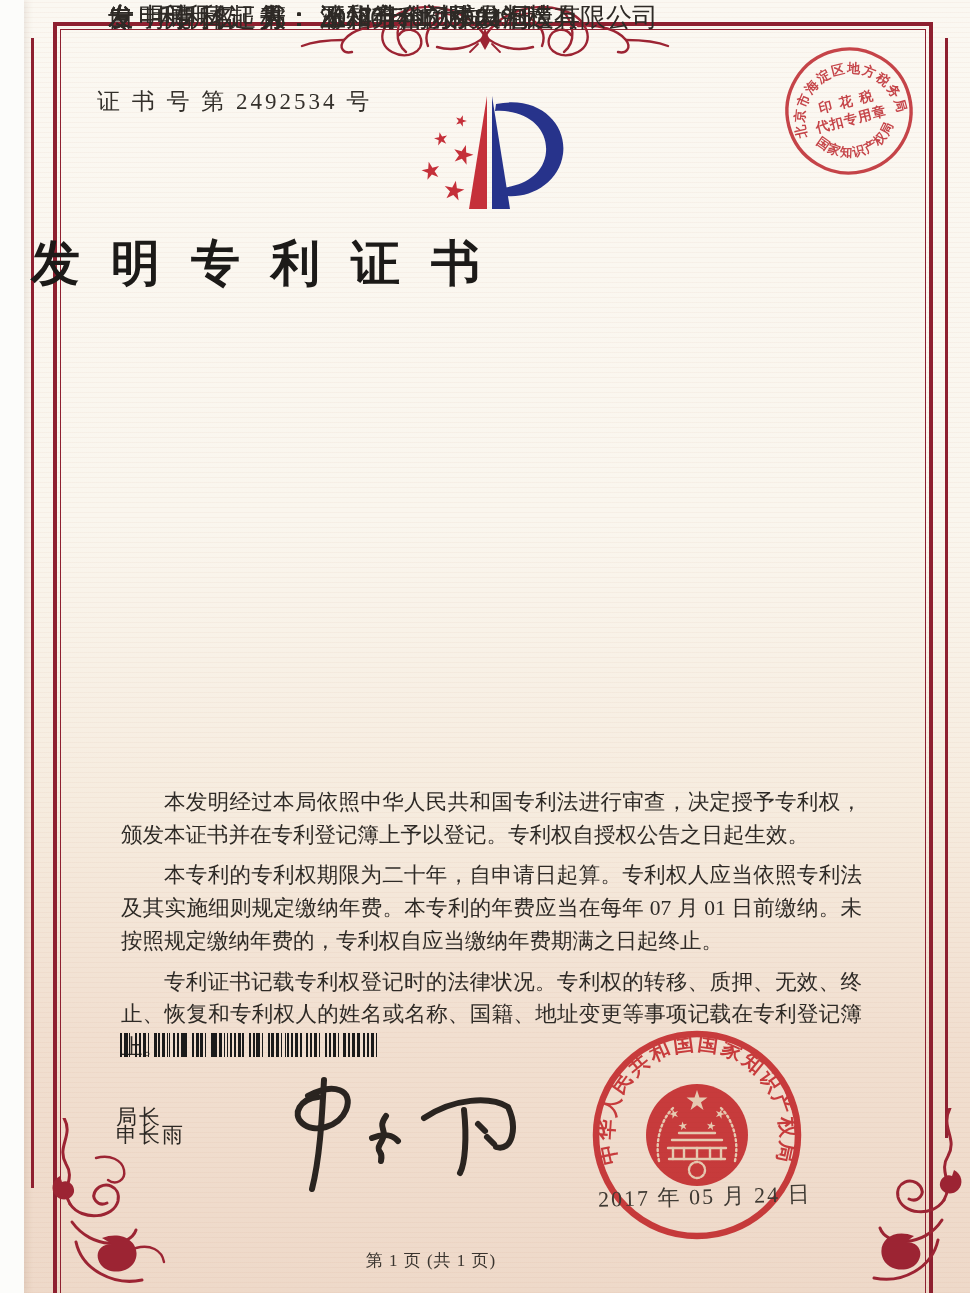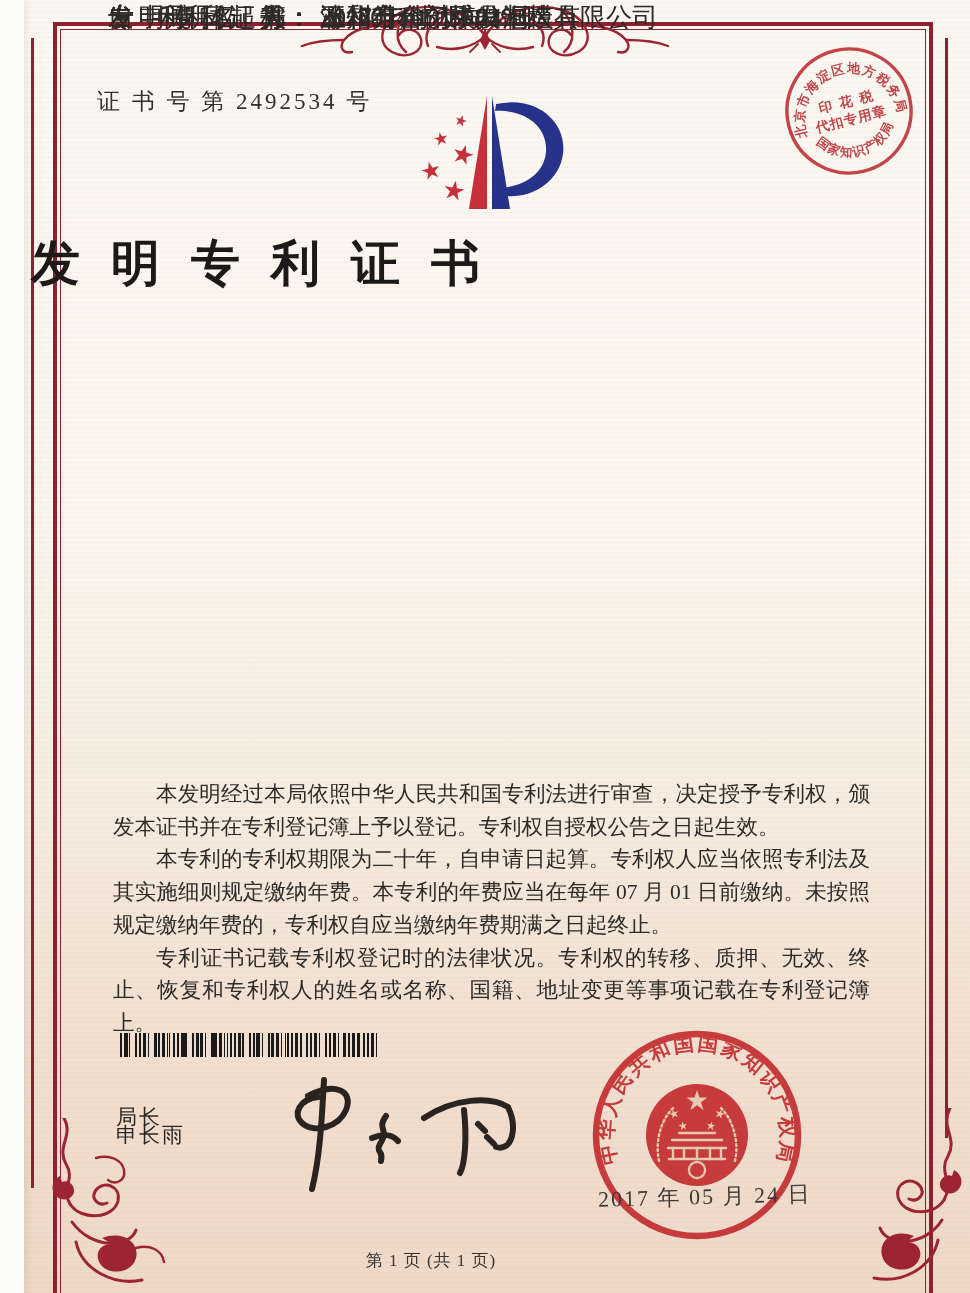--- a/index.html
+++ b/index.html
@@ -57,21 +57,21 @@
   .field:nth-of-type(3){ top:512px; } .field:nth-of-type(4){ top:589px; }
   .field:nth-of-type(5){ top:661px; } .field:nth-of-type(6){ top:734px; }
   .f-label { display:inline-block; width:178px; text-align:justify; text-align-last:justify; }
   .f-colon { display:inline-block; margin-right:8px; }
 
   
   .paras {
     position:absolute; left:113px; top:778px; width:757px; z-index:5;
     font-size:21.5px; line-height:32.7px; color:#2e2a26; text-align:justify;
   }
-  .paras p { text-indent:2em; margin:0;font-family:Liberation Serif, serif; }
+  .paras p { text-indent:2em; margin:8px;font-family:Liberation Serif, serif; }
 
   
   .barcode {
     position:absolute; left:120px; top:1033px; width:258px; height:24px; z-index:5;
     background-image:
       repeating-linear-gradient(90deg,#1a1a1a 0 2px,transparent 2px 4px,#1a1a1a 4px 7px,transparent 7px 9px,#1a1a1a 9px 10px,transparent 10px 15px,#1a1a1a 15px 17px,transparent 17px 19px),
       repeating-linear-gradient(90deg,transparent 0 6px,#1a1a1a 6px 8px,transparent 8px 20px,#1a1a1a 20px 21px,transparent 21px 29px);
   }
 
   

